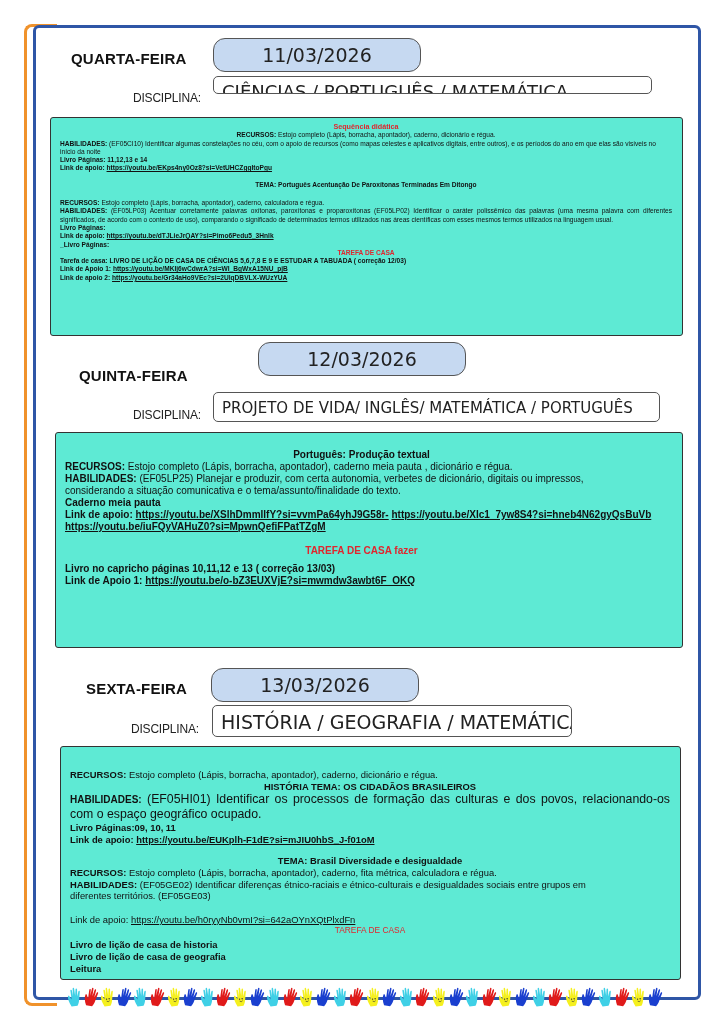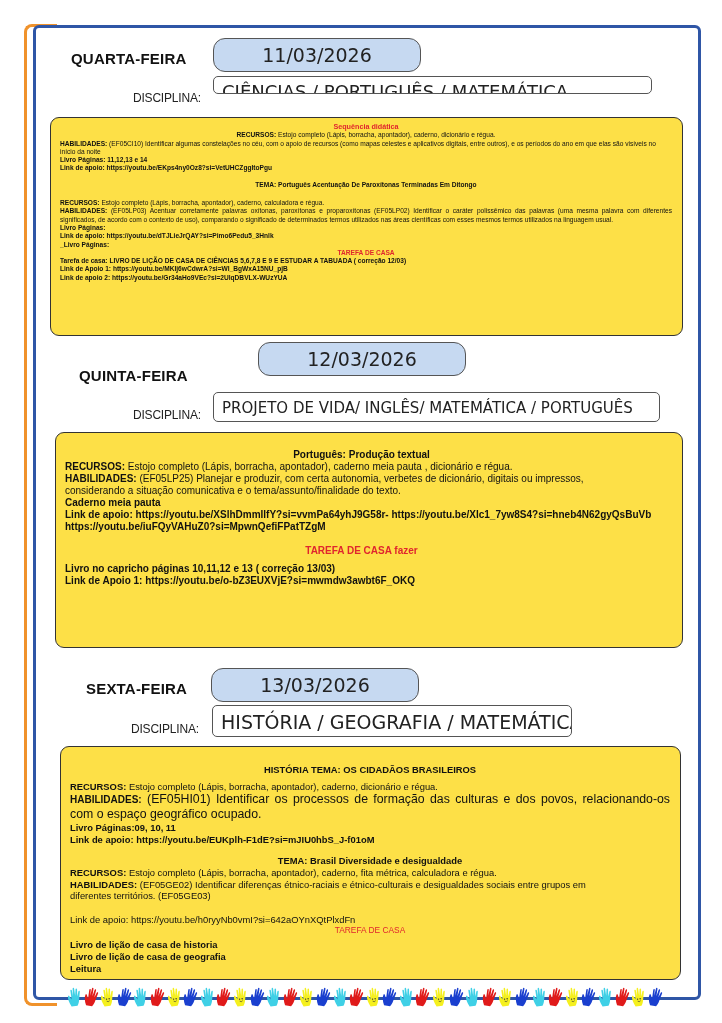--- a/index.html
+++ b/index.html
@@ -3,25 +3,25 @@
 <meta charset="utf-8">
 <style>
   html, body { margin:0; padding:0; background:#ffffff; }
   body { width:722px; height:1023px; position:relative; overflow:hidden; font-family:"Liberation Sans", sans-serif; color:#111; }
   .frame-orange { position:absolute; left:24px; top:24px; width:30px; height:976px; border:3px solid #f0922b; border-right:none; border-radius:8px 0 0 8px; }
   .frame-blue { position:absolute; left:33px; top:25px; width:662px; height:969px; border:3px solid #2f56a6; border-radius:6px; background:#fff; }
   .day-label { position:absolute; font-weight:bold; font-size:15px; letter-spacing:0.2px; }
   .date-box { position:absolute; background:#c6d9f1; border:1.5px solid #555; border-radius:12px; text-align:center; font-family:"DejaVu Sans", sans-serif; font-size:19px; color:#222; }
   .disc-label { position:absolute; font-size:12px; color:#222; letter-spacing:-0.2px; }
   .disc-box { position:absolute; border:1.5px solid #555; border-radius:5px; background:#fff; font-family:"DejaVu Sans", sans-serif; color:#222; padding-left:8px; box-sizing:border-box; white-space:nowrap; overflow:hidden; }
-  .content-box { position:absolute; border:1.5px solid #333; border-radius:9px; background:#fde047; box-sizing:border-box; }
+  .content-box { position:absolute; border:1.5px solid #333; border-radius:3px; background:#5eead4; box-sizing:border-box; }
   .red { color:#e0262e; }
   .center { text-align:center; }
   .b { font-weight:bold; }
-  a { color:#111; }
+  a { color:#111; text-decoration:underline; }
   .s1 { font-size:6.6px; line-height:8.3px; }
   .s2 { font-size:10px; line-height:12px; }
   .s3 { font-size:9.4px; line-height:11.6px; }
   .just { text-align:justify; }
   .hands { position:absolute; left:66px; top:987px; width:600px; height:22px; display:flex; }
   .hand { width:16.6px; height:20px; position:relative; }
   .hand svg { width:100%; height:100%; }
 </style>
 </head>
 <body>
@@ -67,22 +67,22 @@
   <div class="s2 b" style="margin-top:6px;">Livro no capricho páginas 10,11,12 e 13 ( correção 13/03)</div>
   <div class="s2 b"><span>Link de Apoio 1:</span> <a>https://youtu.be/o-bZ3EUXVjE?si=mwmdw3awbt6F_OKQ</a></div>
 </div>
 
 <div class="day-label" style="left:86px; top:680px;">SEXTA-FEIRA</div>
 <div class="date-box" style="left:211px; top:668px; width:206px; height:32px; line-height:32px;">13/03/2026</div>
 <div class="disc-label" style="left:131px; top:722px;">DISCIPLINA:</div>
 <div class="disc-box" style="left:212px; top:705px; width:360px; height:32px; line-height:32px; font-size:19px;">HISTÓRIA / GEOGRAFIA / MATEMÁTICA</div>
 
 <div class="content-box" style="left:60px; top:746px; width:621px; height:234px; padding:17px 10px 0 9px;">
+  <div class="s3" style="margin-top:5px;"><span class="b">RECURSOS:</span> <span>Estojo completo (Lápis, borracha, apontador), caderno, dicionário e régua.</span></div>
   <div class="s3 center b">HISTÓRIA TEMA: OS CIDADÃOS BRASILEIROS</div>
-  <div class="s3" style="margin-top:5px;"><span class="b">RECURSOS:</span> <span>Estojo completo (Lápis, borracha, apontador), caderno, dicionário e régua.</span></div>
   <div class="just" style="font-size:12.3px; line-height:15px;"><span class="b" style="font-size:10px;">HABILIDADES:</span> <span>(EF05HI01) Identificar os processos de formação das culturas e dos povos, relacionando-os com o espaço geográfico ocupado.</span></div>
   <div class="s3 b">Livro Páginas:09, 10, 11</div>
   <div class="s3 b"><span>Link de apoio:</span> <a>https://youtu.be/EUKplh-F1dE?si=mJIU0hbS_J-f01oM</a></div>
   <div class="s3 center b" style="margin-top:10px;">TEMA: Brasil Diversidade e desigualdade</div>
   <div class="s3"><span class="b">RECURSOS:</span> <span>Estojo completo (Lápis, borracha, apontador), caderno, fita métrica, calculadora e régua.</span></div>
   <div class="s3" style="padding-right:50px;"><span class="b">HABILIDADES:</span> <span>(EF05GE02) Identificar diferenças étnico-raciais e étnico-culturais e desigualdades sociais entre grupos em diferentes territórios. (EF05GE03)</span></div>
   <div class="s3" style="margin-top:12px;"><span>Link de apoio:</span> <a>https://youtu.be/h0ryyNb0vmI?si=642aOYnXQtPlxdFn</a></div>
   <div class="s3 center red" style="font-size:8.4px; line-height:10px;">TAREFA  DE CASA</div>
   <div style="margin-top:4px;">
     <div class="s3 b">Livro de lição de casa de historia</div>

